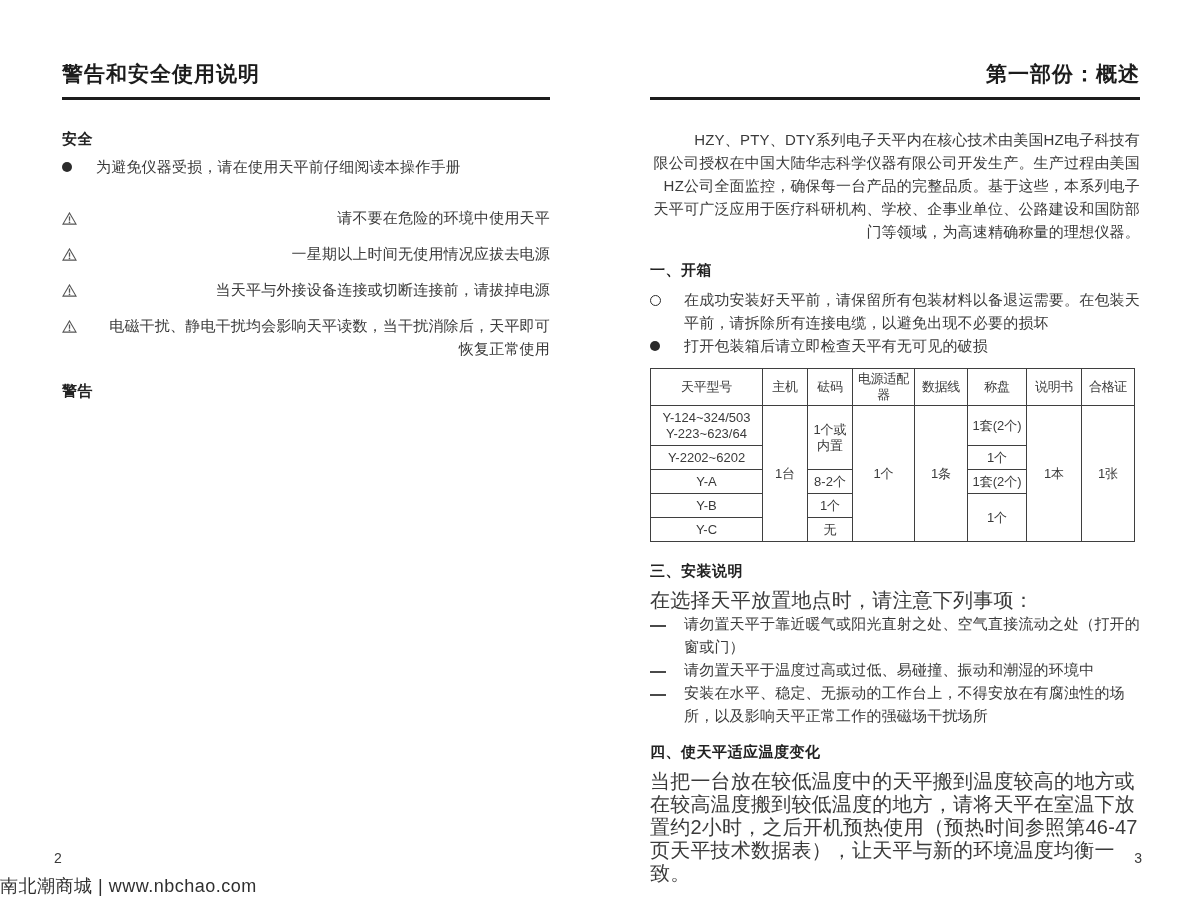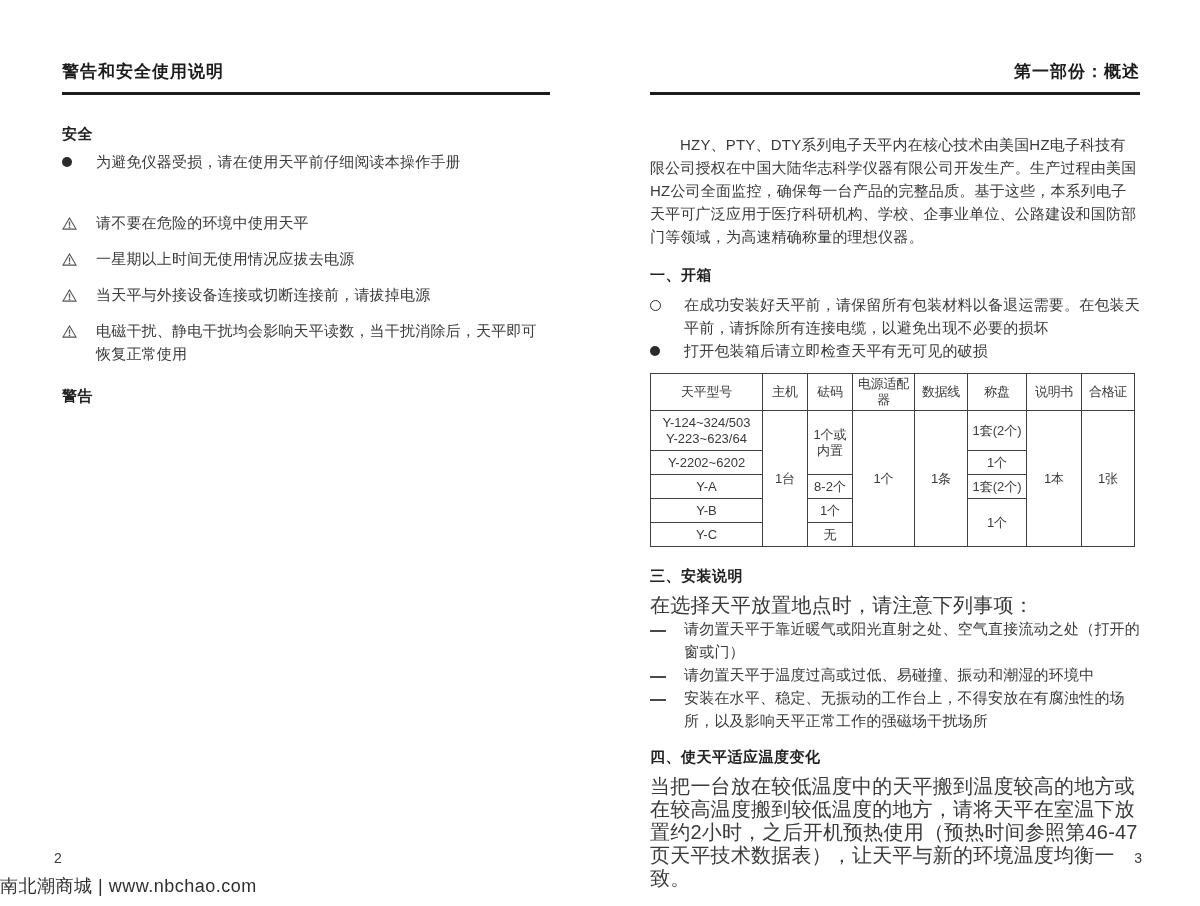--- a/index.html
+++ b/index.html
@@ -6,21 +6,21 @@
   body{
     width:1200px;height:906px;position:relative;background:#ffffff;
     font-family:"Liberation Sans","DejaVu Sans",sans-serif;
     color:#333;overflow:hidden;
   }
   .page-col{position:absolute;top:60px;}
   .col-left{left:62px;width:488px;}
   .col-right{left:650px;width:490px;}
 
   .page-header{
-    font-size:17px;font-weight:bold;color:#1c1c1c;
+    font-size:21px;font-weight:bold;color:#1c1c1c;
     padding-bottom:9px;border-bottom:3px solid #1c1c1c;
     letter-spacing:1px;
   }
   .page-header.right-align{text-align:right;}
 
   .sec-title{font-size:15px;font-weight:bold;color:#222;letter-spacing:0.5px;}
 
   .body-text{font-size:20px;line-height:23px;color:#3a3a3a;letter-spacing:0.2px;}
 
   .item{display:flex;align-items:flex-start;}
@@ -46,21 +46,21 @@
   .nowrap{white-space:nowrap;}
 
   .pageno{position:absolute;bottom:40px;font-size:14px;color:#3a3a3a;}
   .pageno-left{left:54px;}
   .pageno-right{right:58px;}
   .site-footer{
     position:absolute;left:0;right:0;bottom:8px;
     font-size:18px;color:#2f2f2f;letter-spacing:0.5px;
   }
 
-  .mt28{margin-top:38px;} .mt30{margin-top:30px;} .mt22{margin-top:22px;}
+  .mt28{margin-top:28px;text-align:right;} .mt30{margin-top:30px;} .mt22{margin-top:22px;}
   .mt18{margin-top:18px;} .mt16{margin-top:16px;} .mt8{margin-top:8px;}
   .mt6{margin-top:6px;} .mt13{margin-top:13px;}
   .mt20{margin-top:20px;}
 </style>
 </head>
 <body>
 
 <div class="page-col col-left">
 
   <div class="page-header">警告和安全使用说明</div>

